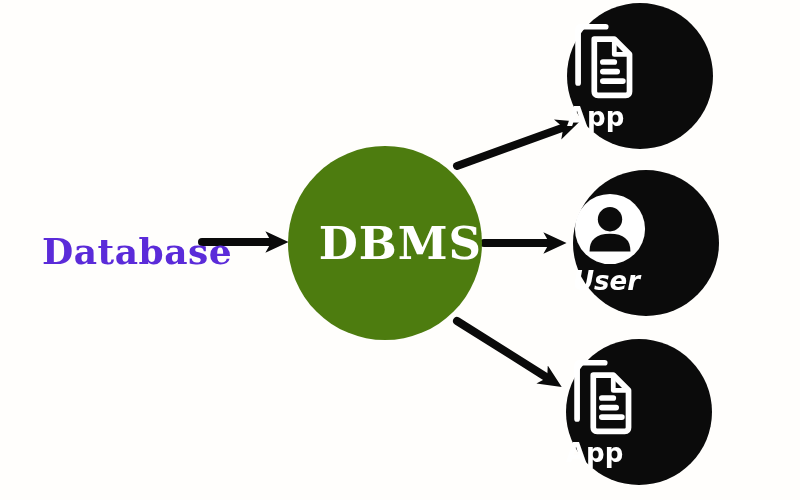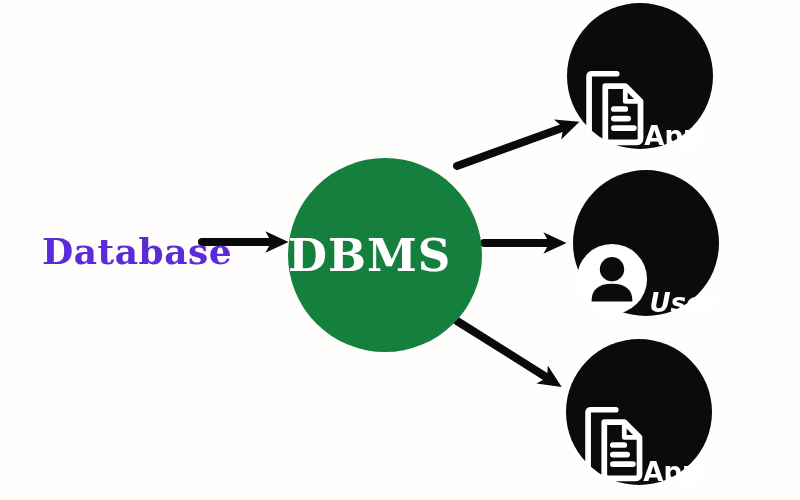--- a/index.html
+++ b/index.html
@@ -23,38 +23,38 @@
     margin-top:4px;
     font-family:"DejaVu Serif", serif;
     font-weight:bold;
     font-size:36px;
     color:#5b2bd9;
     letter-spacing:0.5px;
     white-space:nowrap;
   }
   
   .dbms-circle{
-    position:absolute;left:288px;top:158px;
+    position:absolute;left:288px;top:146px;
     width:194px;height:194px;border-radius:50%;
-    background:#15803d;
-    display:flex;align-items:center;justify-content:flex-start;
+    background:#4d7c0f;
+    display:flex;align-items:center;justify-content:flex-end;
   }
   .dbms-label{
     font-family:"DejaVu Serif", serif;
     font-weight:bold;
     font-size:45px;
     color:#ffffff;
     letter-spacing:1px;
   }
   
   .black-circle{
     position:absolute;
     width:146px;height:146px;border-radius:50%;
     background:#0b0b0b;
-    display:flex;flex-direction:row;align-items:flex-end;justify-content:center;
+    display:flex;flex-direction:column;align-items:flex-start;justify-content:center;
   }
   .circle-app-top{left:567px;top:3px;}
   .circle-user{left:573px;top:170px;font-style:italic;}
   .circle-app-bottom{left:566px;top:339px;}
   .node-label{
     font-family:"DejaVu Sans", sans-serif;
     font-weight:bold;
     font-size:26px;
     color:#ffffff;
     line-height:1;

